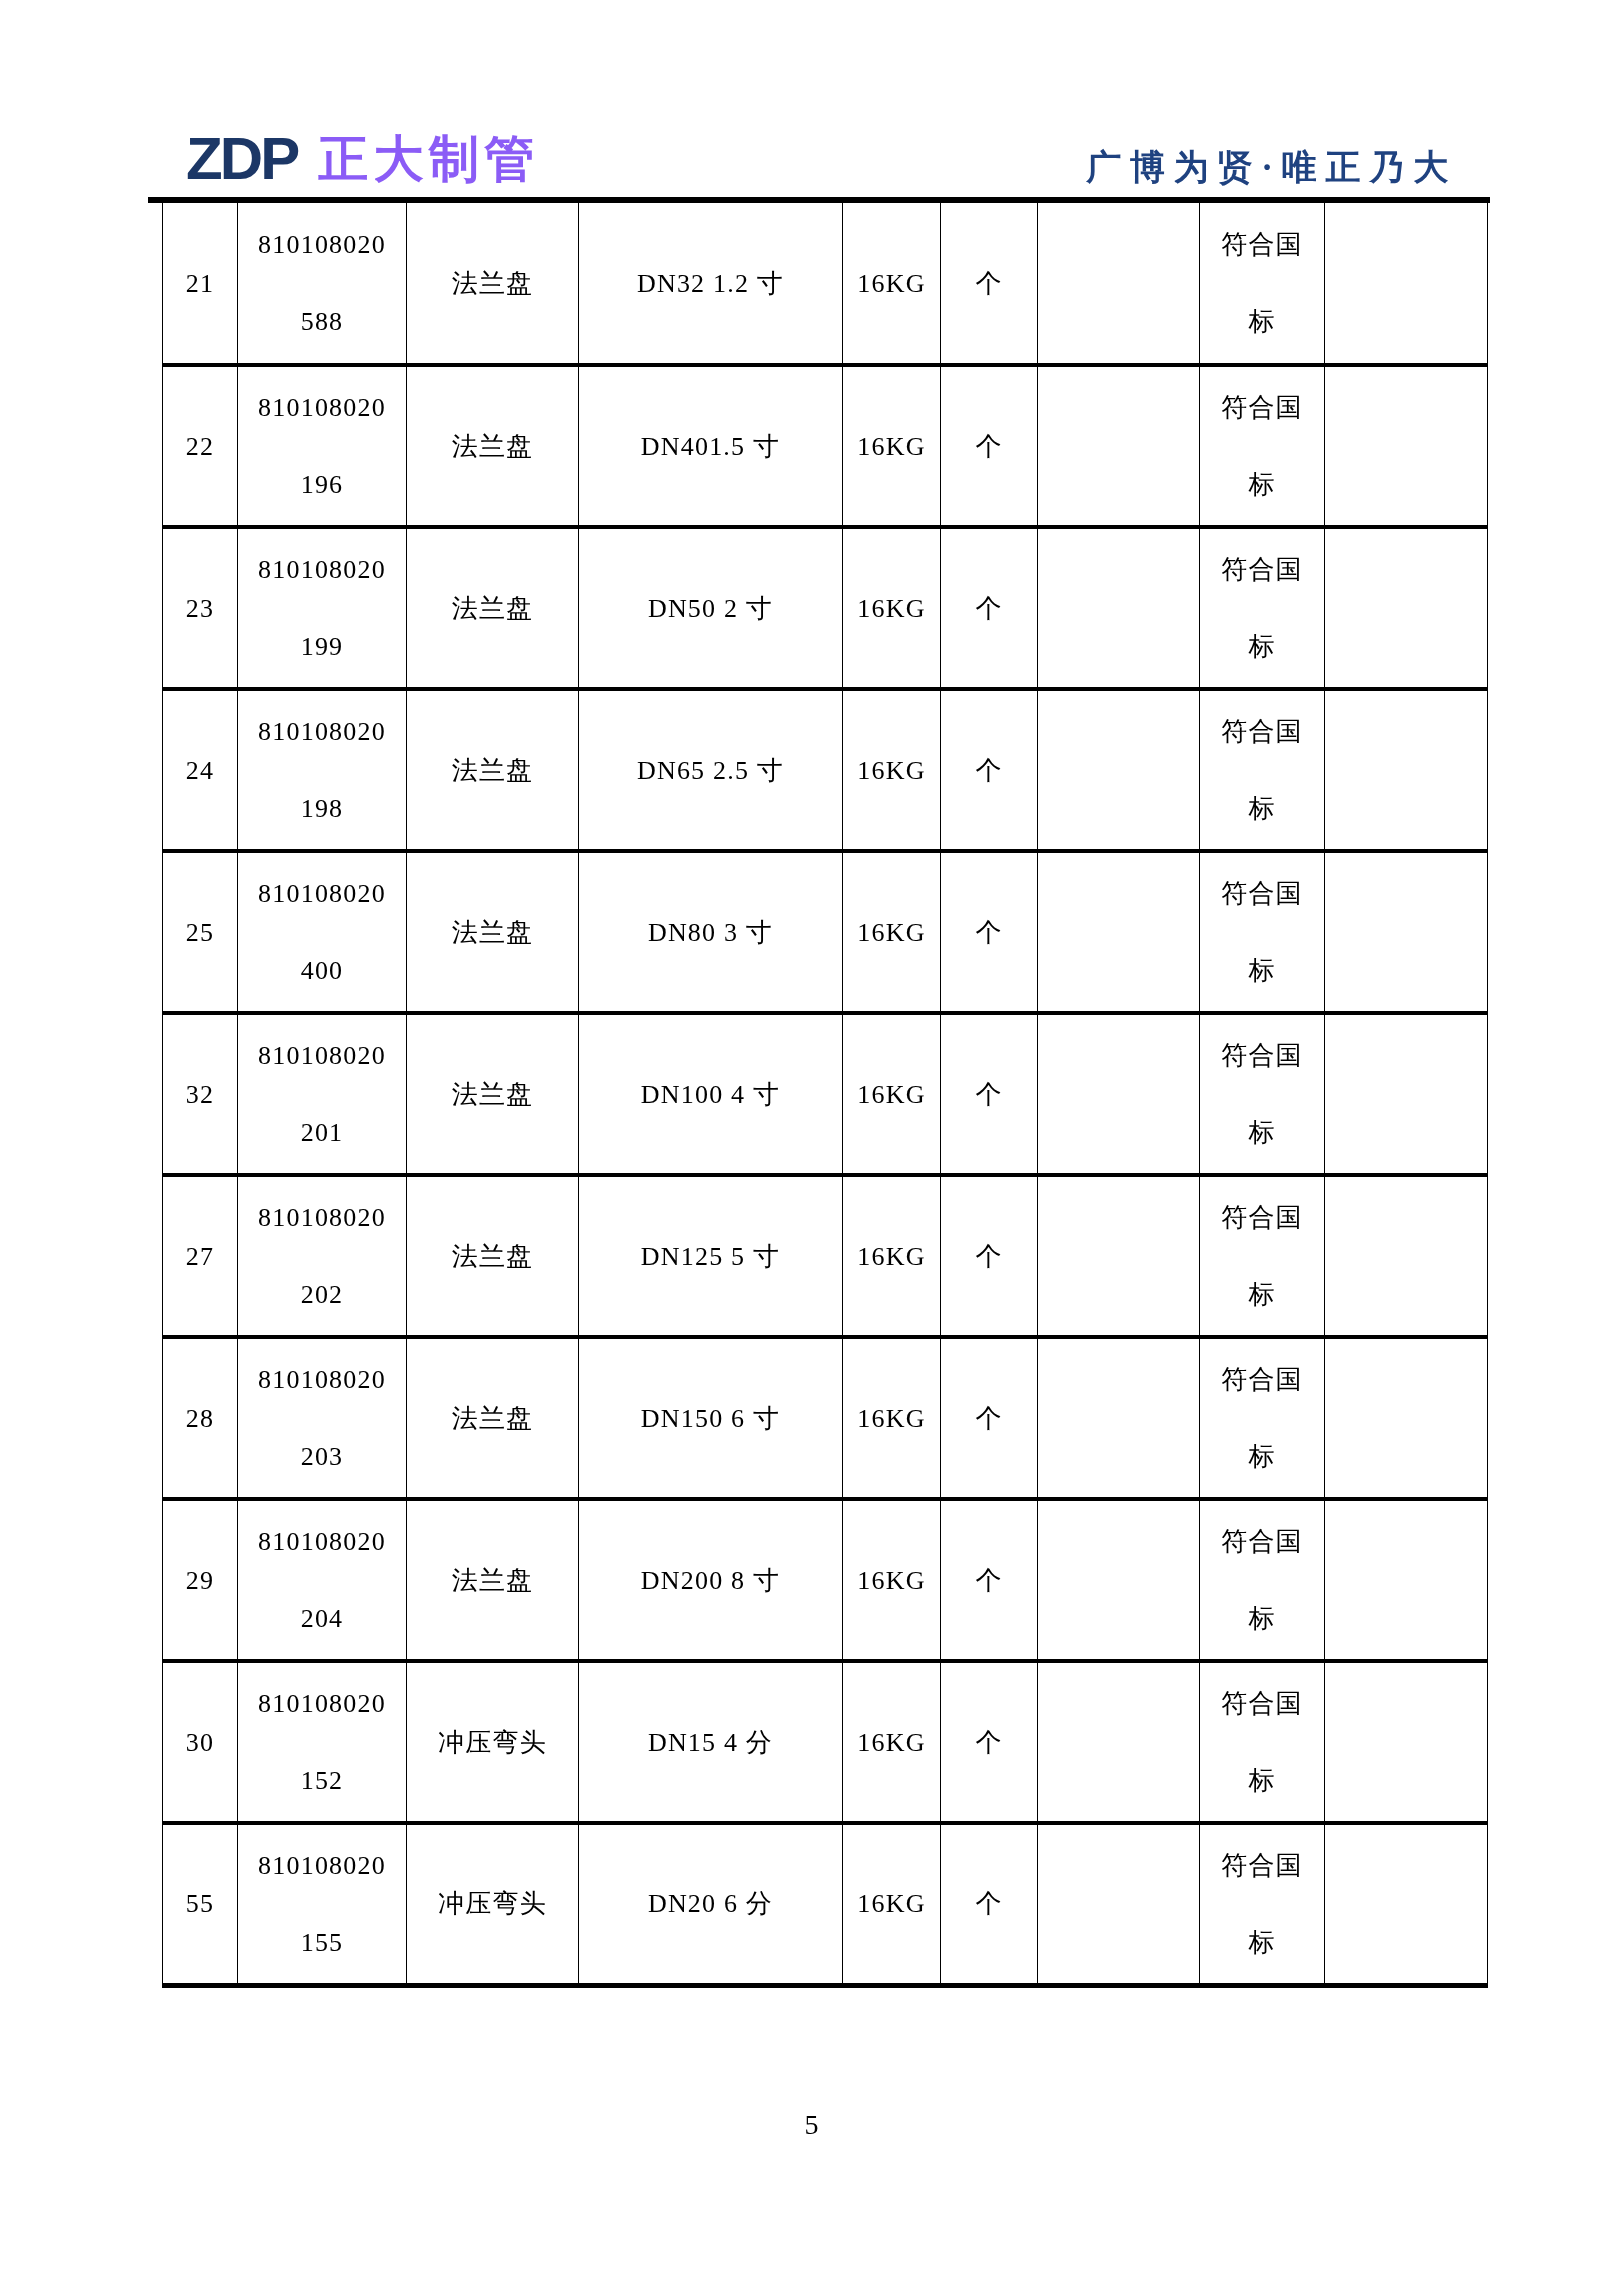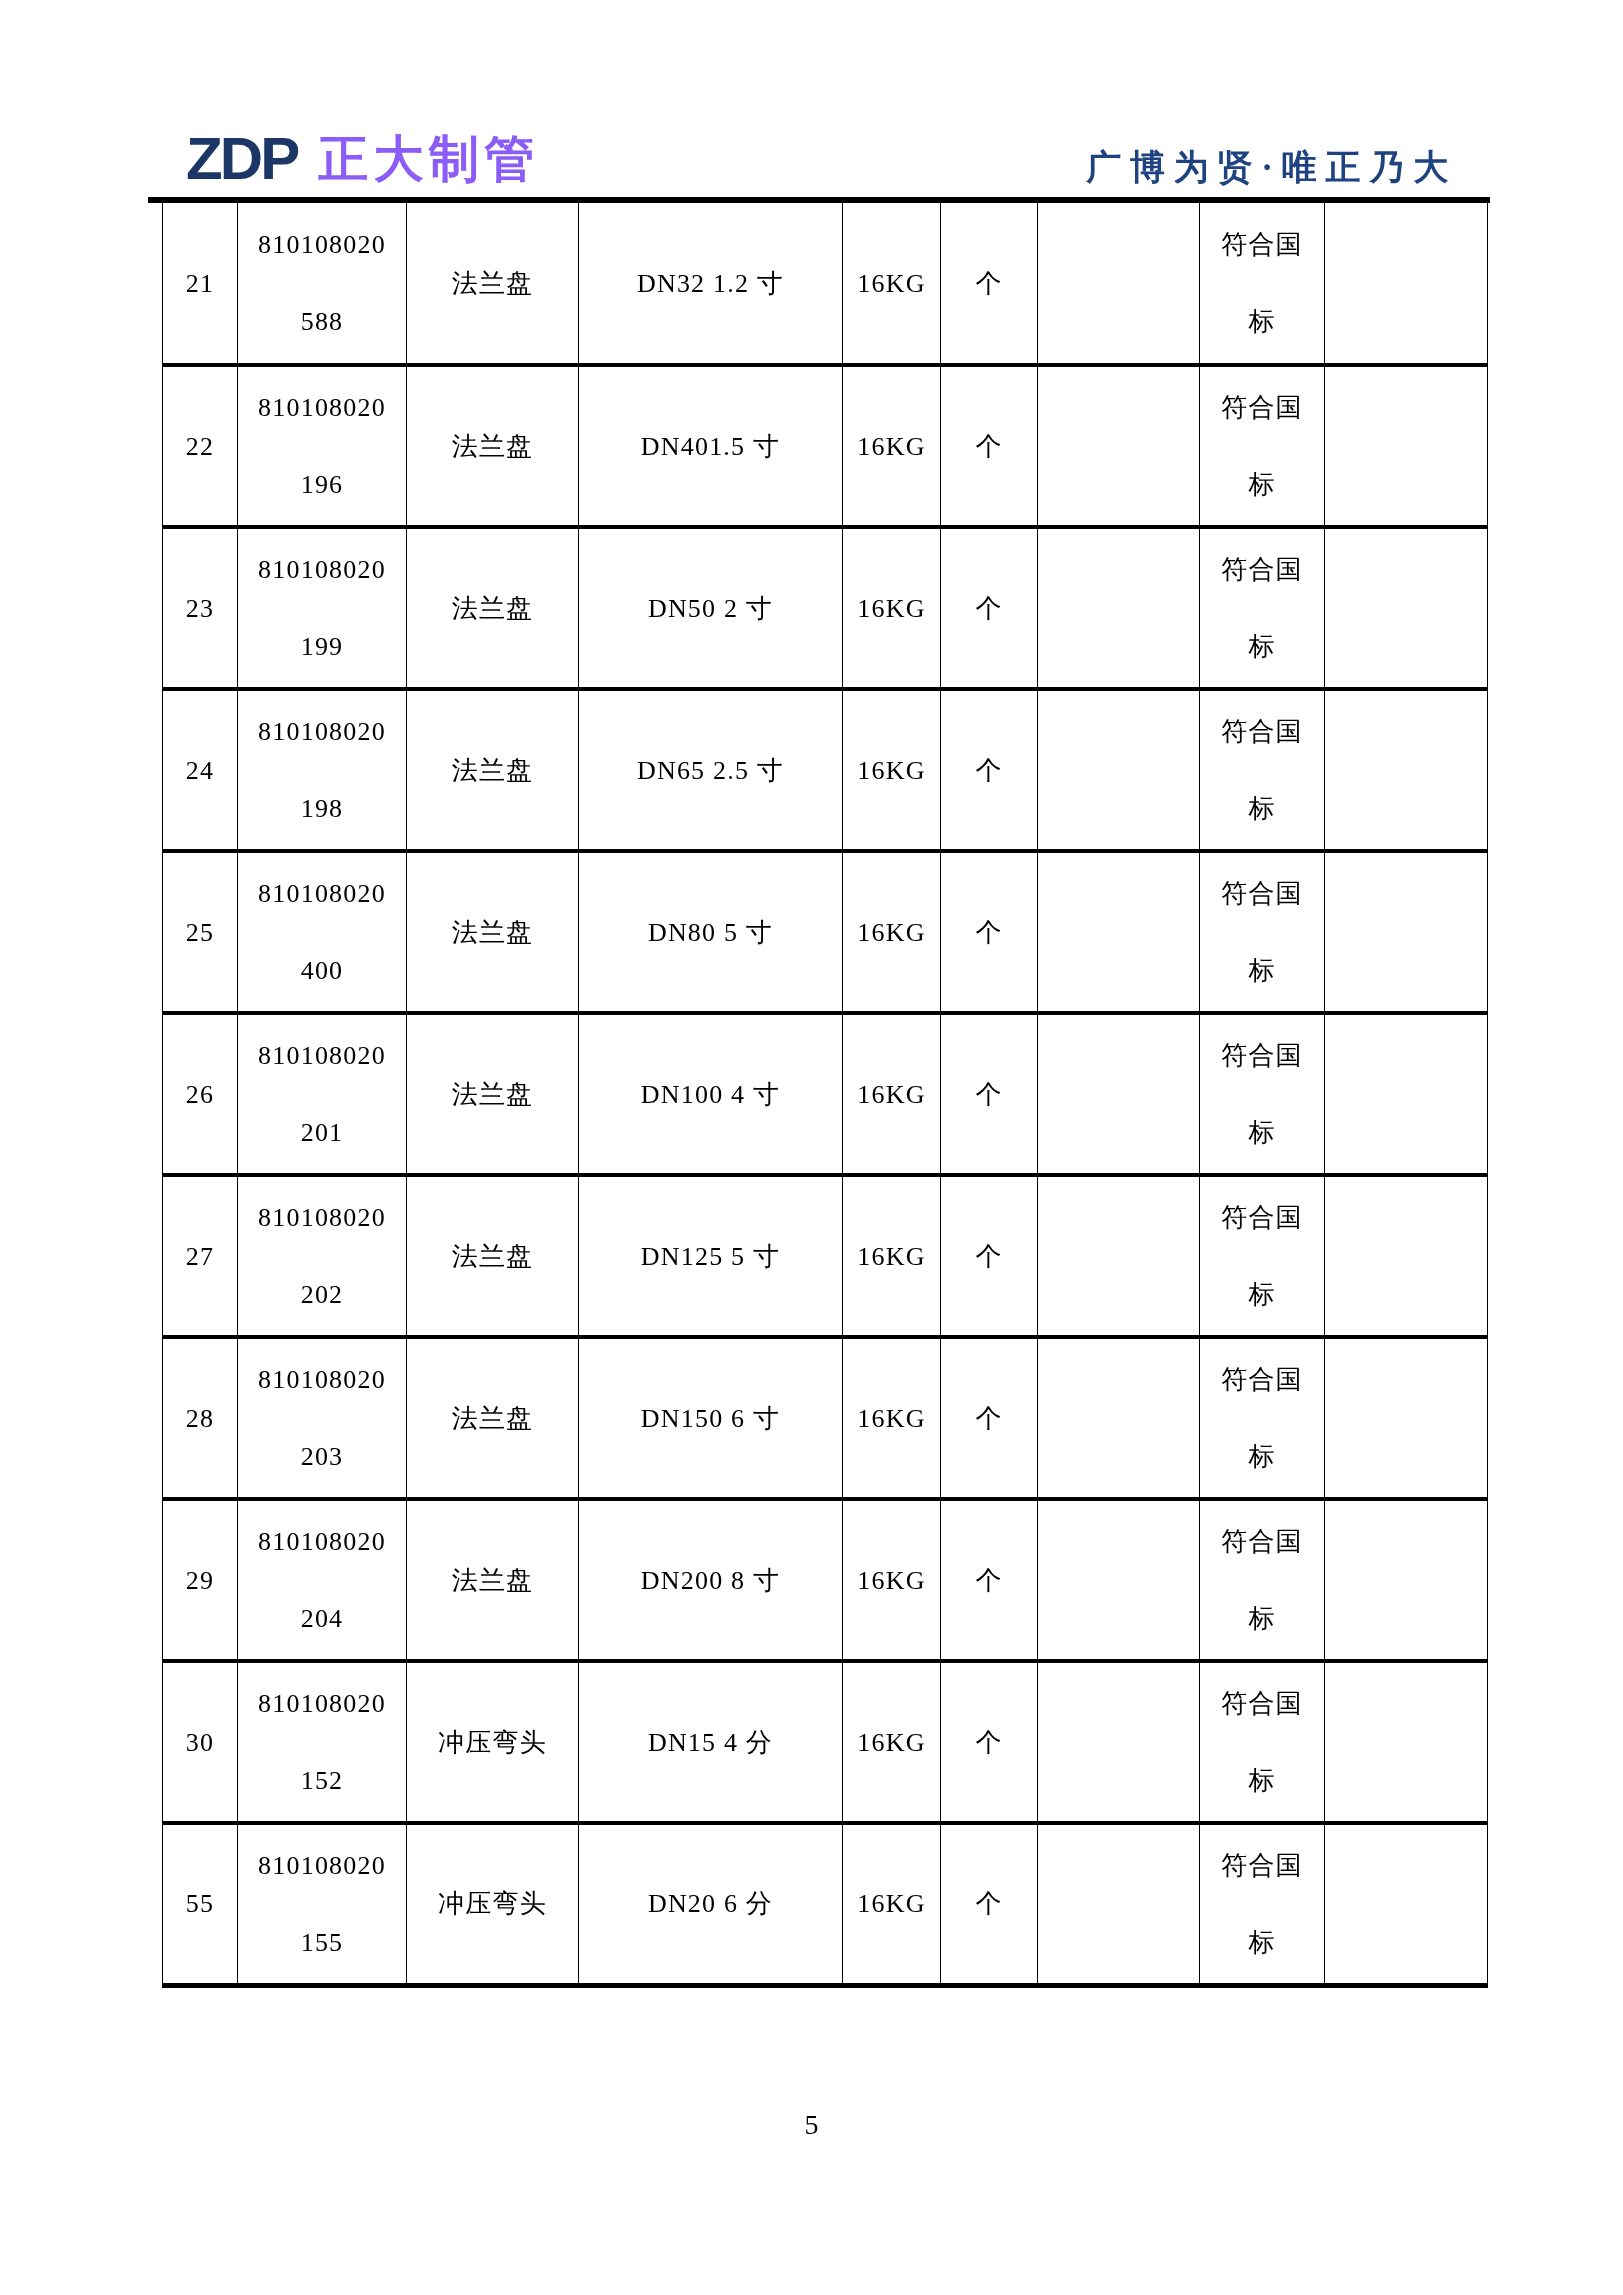--- a/index.html
+++ b/index.html
@@ -158,33 +158,33 @@
     <td></td>
   </tr>
 
   <tr>
     <td>25</td>
     <td class="two-line">
       <span>810108020</span>
       <span>400</span>
     </td>
     <td>法兰盘</td>
-    <td>DN80 5 寸</td>
-    <td>16KG</td>
-    <td>个</td>
-    <td></td>
-    <td class="two-line">
-      <span>符合国</span>
-      <span>标</span>
-    </td>
-    <td></td>
-  </tr>
-
-  <tr>
-    <td>26</td>
+    <td>DN80 3 寸</td>
+    <td>16KG</td>
+    <td>个</td>
+    <td></td>
+    <td class="two-line">
+      <span>符合国</span>
+      <span>标</span>
+    </td>
+    <td></td>
+  </tr>
+
+  <tr>
+    <td>32</td>
     <td class="two-line">
       <span>810108020</span>
       <span>201</span>
     </td>
     <td>法兰盘</td>
     <td>DN100 4 寸</td>
     <td>16KG</td>
     <td>个</td>
     <td></td>
     <td class="two-line">

